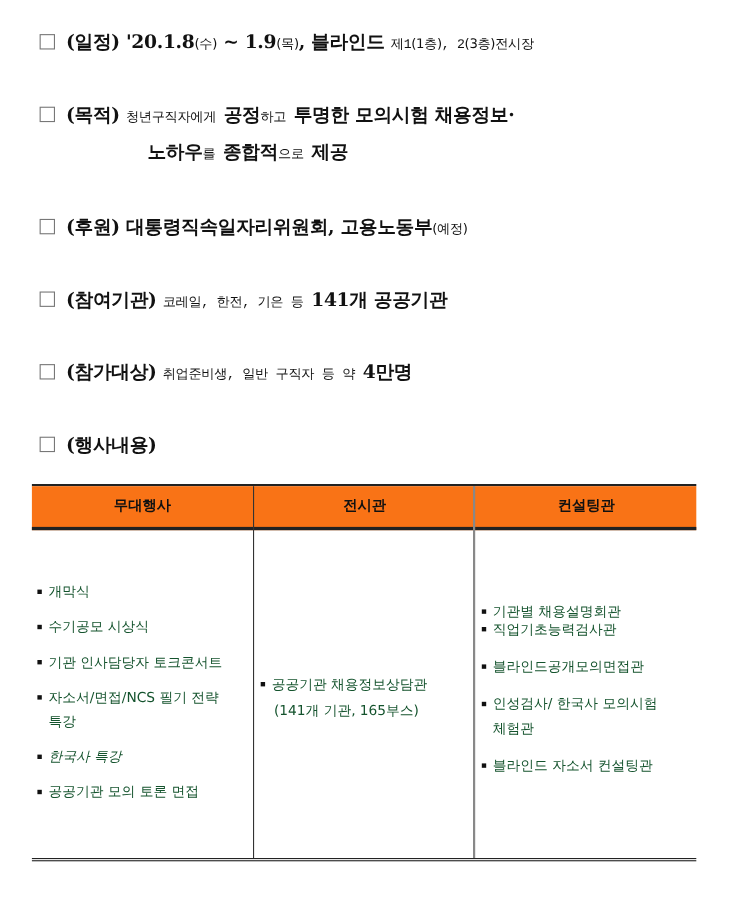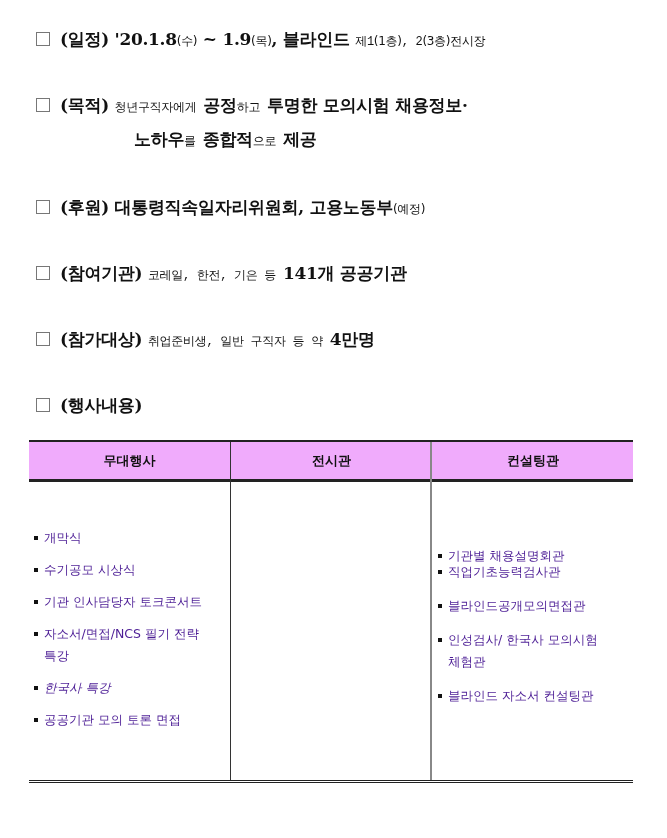--- a/index.html
+++ b/index.html
@@ -23,30 +23,30 @@
     .small { font-size: 12px; font-weight: normal; font-family: "DejaVu Sans", sans-serif; }
 
     .tbl {
       position: absolute; left: 29px; top: 440px; width: 604px; height: 343px;
       border-top: 2px solid #222; border-bottom: 3px double #222;
       box-sizing: border-box;
       font-family: "DejaVu Sans", sans-serif;
     }
     .thead {
       position: absolute; left: 0; top: 0; width: 100%; height: 37px;
-      background: #f0abfc; border-bottom: 3px solid #222; box-sizing: content-box;
+      background: #f97316; border-bottom: 3px solid #222; box-sizing: content-box;
     }
     .th {
       position: absolute; top: 0; height: 37px; line-height: 37px;
       text-align: center; font-size: 13px; font-weight: bold; color: #111;
     }
     .vline { position: absolute; top: 0; bottom: 0; width: 1px; background: #333; }
     .vline.gray { background: #888; width: 2px; }
     .col {
-      position: absolute; font-size: 12.5px; color: #4c1d95; line-height: 16px;
+      position: absolute; font-size: 12.5px; color: #14532d; line-height: 16px;
     }
     .item { position: relative; padding-left: 10px; margin: 0; }
     .item .sq {
       position: absolute; left: 0; top: 6px; width: 4px; height: 4px; background: #111;
     }
     .sub { padding-left: 10px; }
   </style>
 </head>
 <body>
 
@@ -94,20 +94,24 @@
   <div class="col" style="left:5px; top:88px; width:192px;">
     <p class="item" style="margin-bottom:16px;"><span class="sq"></span><span>개막식</span></p>
     <p class="item" style="margin-bottom:16px;"><span class="sq"></span><span>수기공모 시상식</span></p>
     <p class="item" style="margin-bottom:16px;"><span class="sq"></span><span>기관 인사담당자 토크콘서트</span></p>
     <p class="item" style="margin-bottom:0;"><span class="sq"></span><span>자소서/면접/NCS 필기 전략</span></p>
     <p class="sub" style="margin:6px 0 16px 0;">특강</p>
     <p class="item" style="margin-bottom:16px;font-style:italic;"><span class="sq"></span><span>한국사 특강</span></p>
     <p class="item" style="margin-bottom:0;"><span class="sq"></span><span>공공기관 모의 토론 면접</span></p>
   </div>
 
+  <div class="col" style="left:208px; top:172px; width:190px;">
+    <p class="item" style="margin:0;"><span class="sq"></span><span>공공기관 채용정보상담관</span></p>
+    <p class="sub" style="margin:8px 0 0 0; padding-left:12px;">(141개 기관, 165부스)</p>
+  </div>
 
   <div class="col" style="left:409px; top:106px; width:192px;">
     <p class="item" style=""><span class="sq"></span><span>기관별 채용설명회관</span></p>
     <p class="item" style="margin-bottom:18px;"><span class="sq"></span><span>직업기초능력검사관</span></p>
     <p class="item" style="margin-bottom:18px;"><span class="sq"></span><span>블라인드공개모의면접관</span></p>
     <p class="item" style="margin-bottom:0;"><span class="sq"></span><span>인성검사/ 한국사 모의시험</span></p>
     <p class="sub" style="margin:6px 0 18px 0;">체험관</p>
     <p class="item" style="margin:0;"><span class="sq"></span><span>블라인드 자소서 컨설팅관</span></p>
   </div>
 </div>

